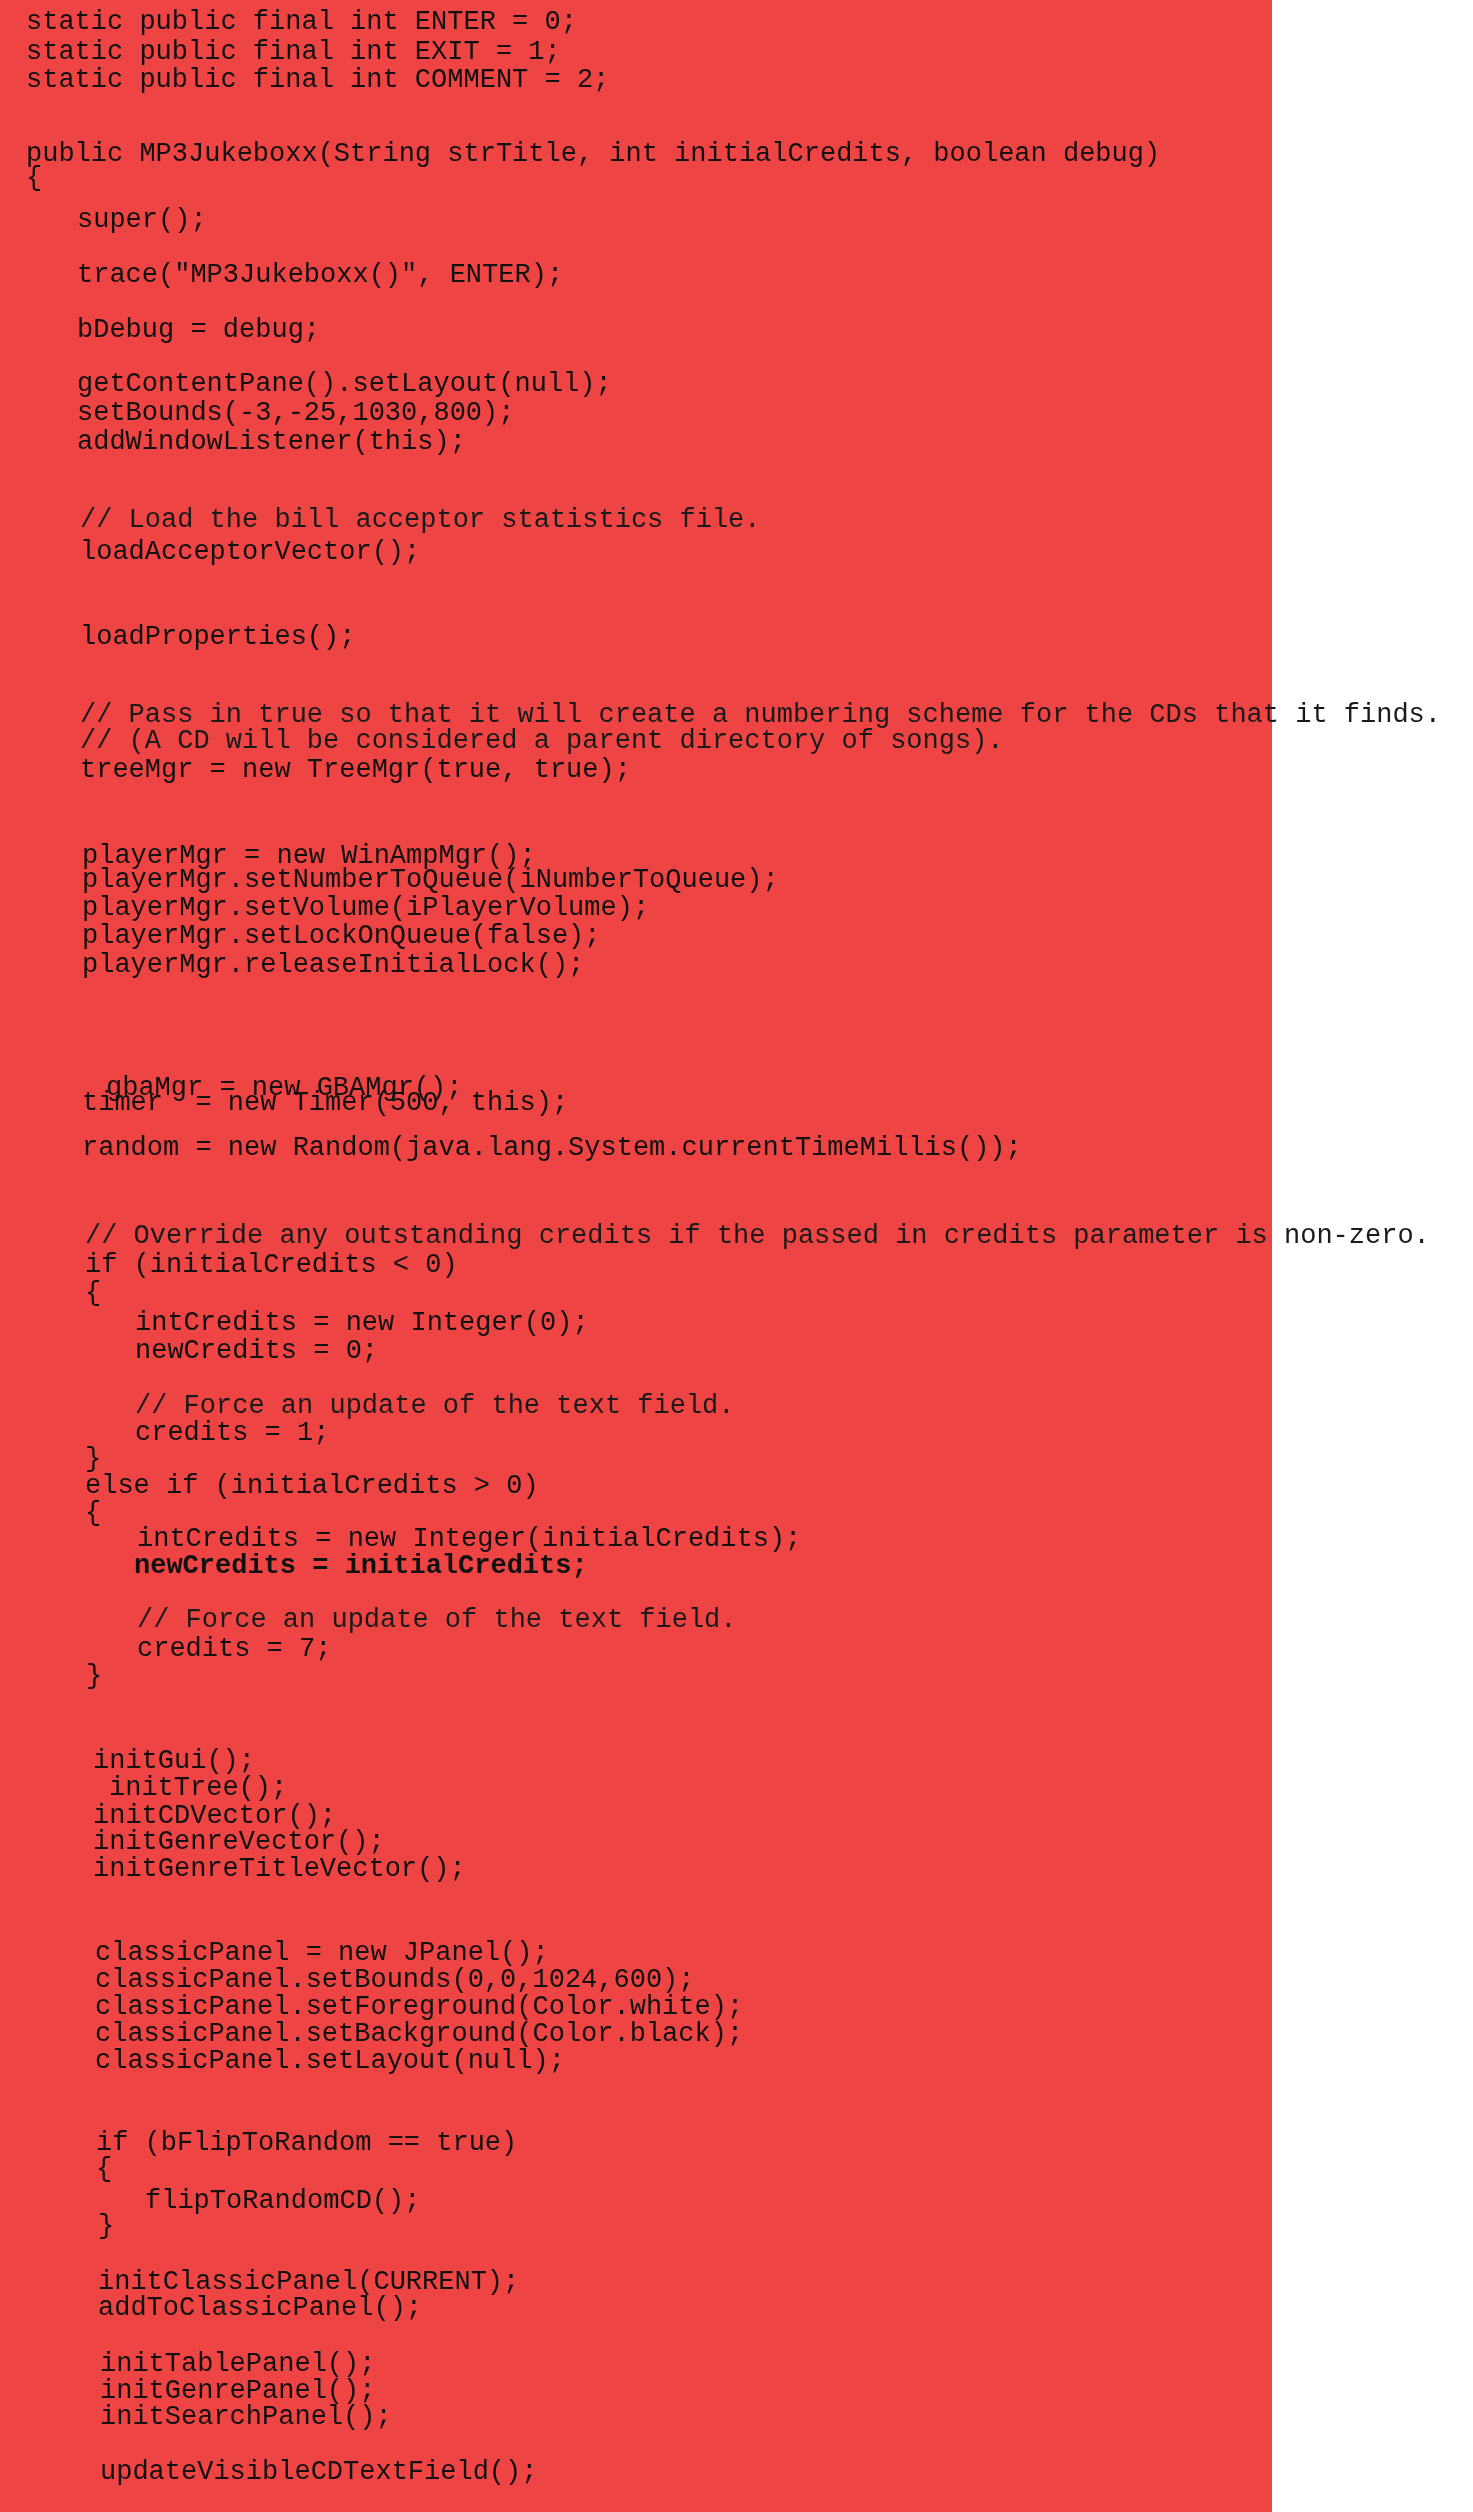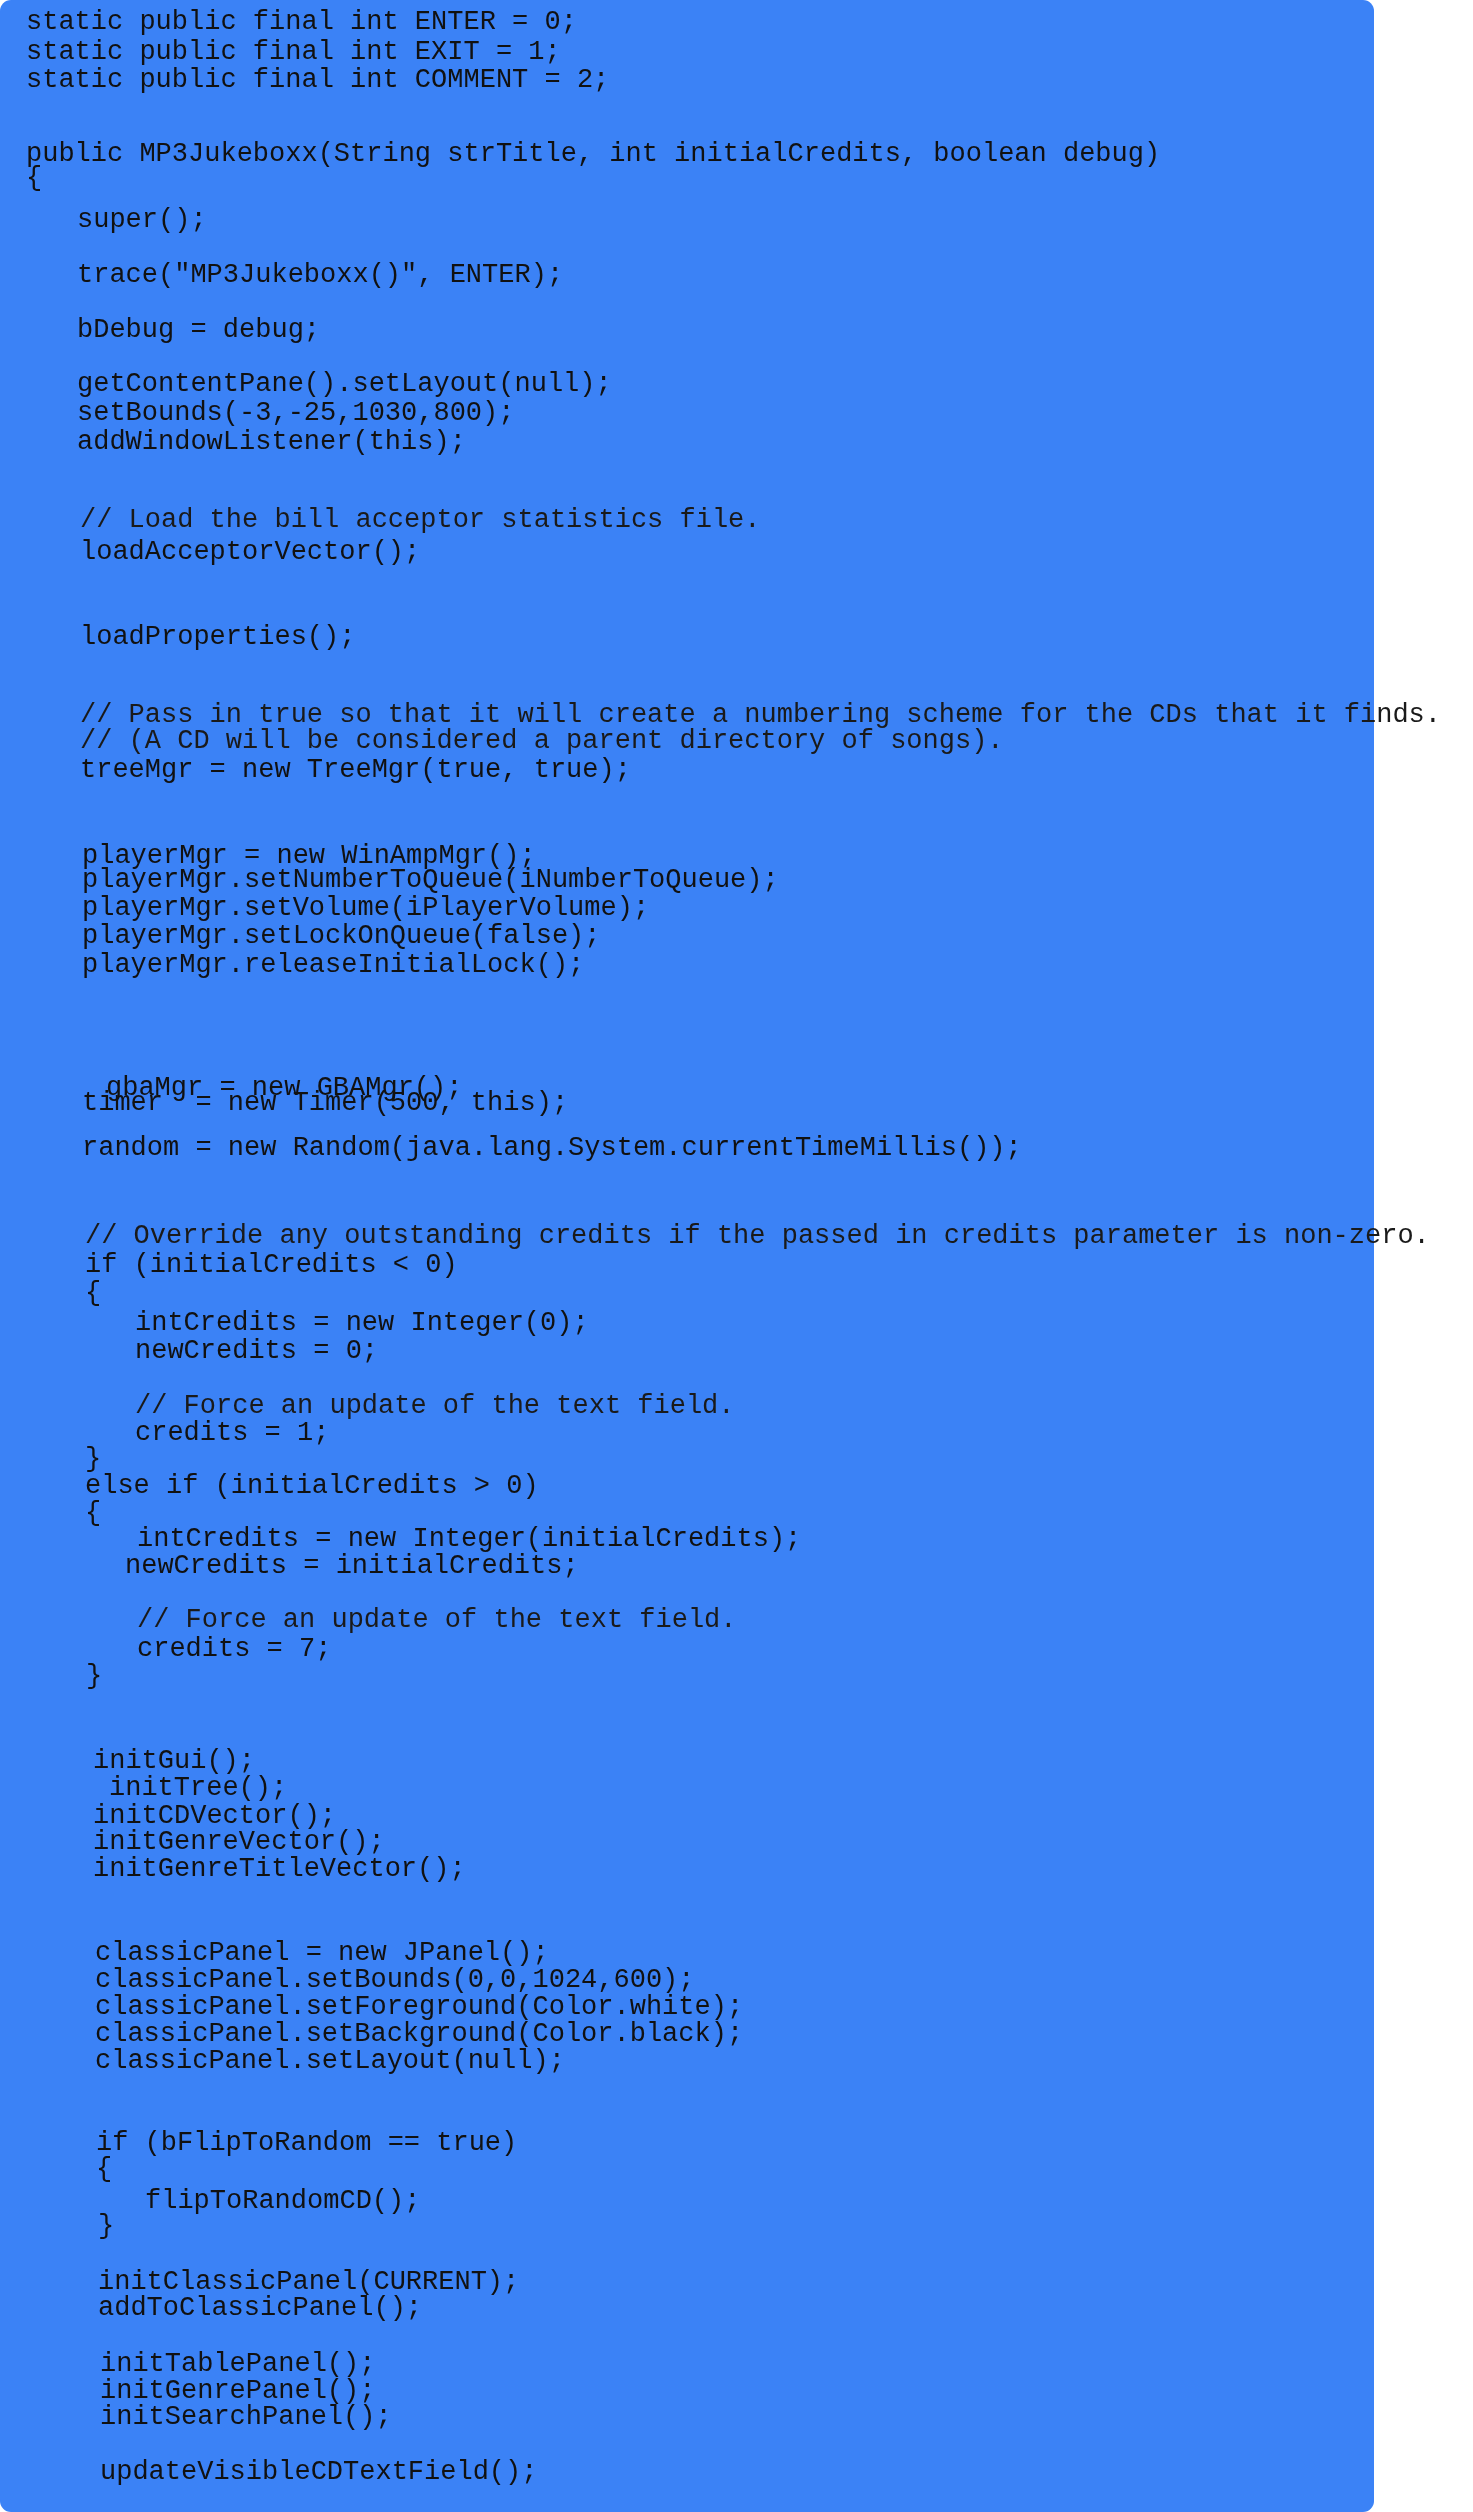--- a/index.html
+++ b/index.html
@@ -10,24 +10,23 @@
   body {
     width: 1474px;
     height: 2512px;
     position: relative;
     overflow: hidden;
   }
   #page {
     position: absolute;
     left: 0;
     top: 0;
-    width: 1374px;
+    width: 1272px;
     height: 2512px;
-    background: #3b82f6;
-    border-radius: 11px;
+    background: #ef4444;
   }
   .code-line {
     position: absolute;
     white-space: pre;
     font-family: "Liberation Mono", "DejaVu Sans Mono", monospace;
     font-size: 27px;
     line-height: 28px;
     height: 28px;
     color: #111111;
     letter-spacing: 0;
@@ -67,21 +66,21 @@
     <div class="code-line" style="left: 85px; top: 1251px;">if (initialCredits &lt; 0)</div>
     <div class="code-line" style="left: 85px; top: 1279px;">{</div>
     <div class="code-line" style="left: 135px; top: 1309px;">intCredits = new Integer(0);</div>
     <div class="code-line" style="left: 135px; top: 1337px;">newCredits = 0;</div>
     <div class="code-line comment" style="left: 135px; top: 1392px;">// Force an update of the text field.</div>
     <div class="code-line" style="left: 135px; top: 1419px;">credits = 1;</div>
     <div class="code-line" style="left: 85px; top: 1445px;">}</div>
     <div class="code-line" style="left: 85px; top: 1472px;">else if (initialCredits &gt; 0)</div>
     <div class="code-line" style="left: 85px; top: 1499px;">{</div>
     <div class="code-line" style="left: 137px; top: 1525px;">intCredits = new Integer(initialCredits);</div>
-    <div class="code-line" style="left: 125px; top: 1552px;">newCredits = initialCredits;</div>
+    <div class="code-line" style="left: 134px; top: 1552px; font-weight: bold;">newCredits = initialCredits;</div>
     <div class="code-line comment" style="left: 137px; top: 1606px;">// Force an update of the text field.</div>
     <div class="code-line" style="left: 137px; top: 1635px;">credits = 7;</div>
     <div class="code-line" style="left: 86px; top: 1662px;">}</div>
     <div class="code-line" style="left: 93px; top: 1747px;">initGui();</div>
     <div class="code-line" style="left: 109px; top: 1774px;">initTree();</div>
     <div class="code-line" style="left: 93px; top: 1802px;">initCDVector();</div>
     <div class="code-line" style="left: 93px; top: 1828px;">initGenreVector();</div>
     <div class="code-line" style="left: 93px; top: 1855px;">initGenreTitleVector();</div>
     <div class="code-line" style="left: 95px; top: 1939px;">classicPanel = new JPanel();</div>
     <div class="code-line" style="left: 95px; top: 1966px;">classicPanel.setBounds(0,0,1024,600);</div>

